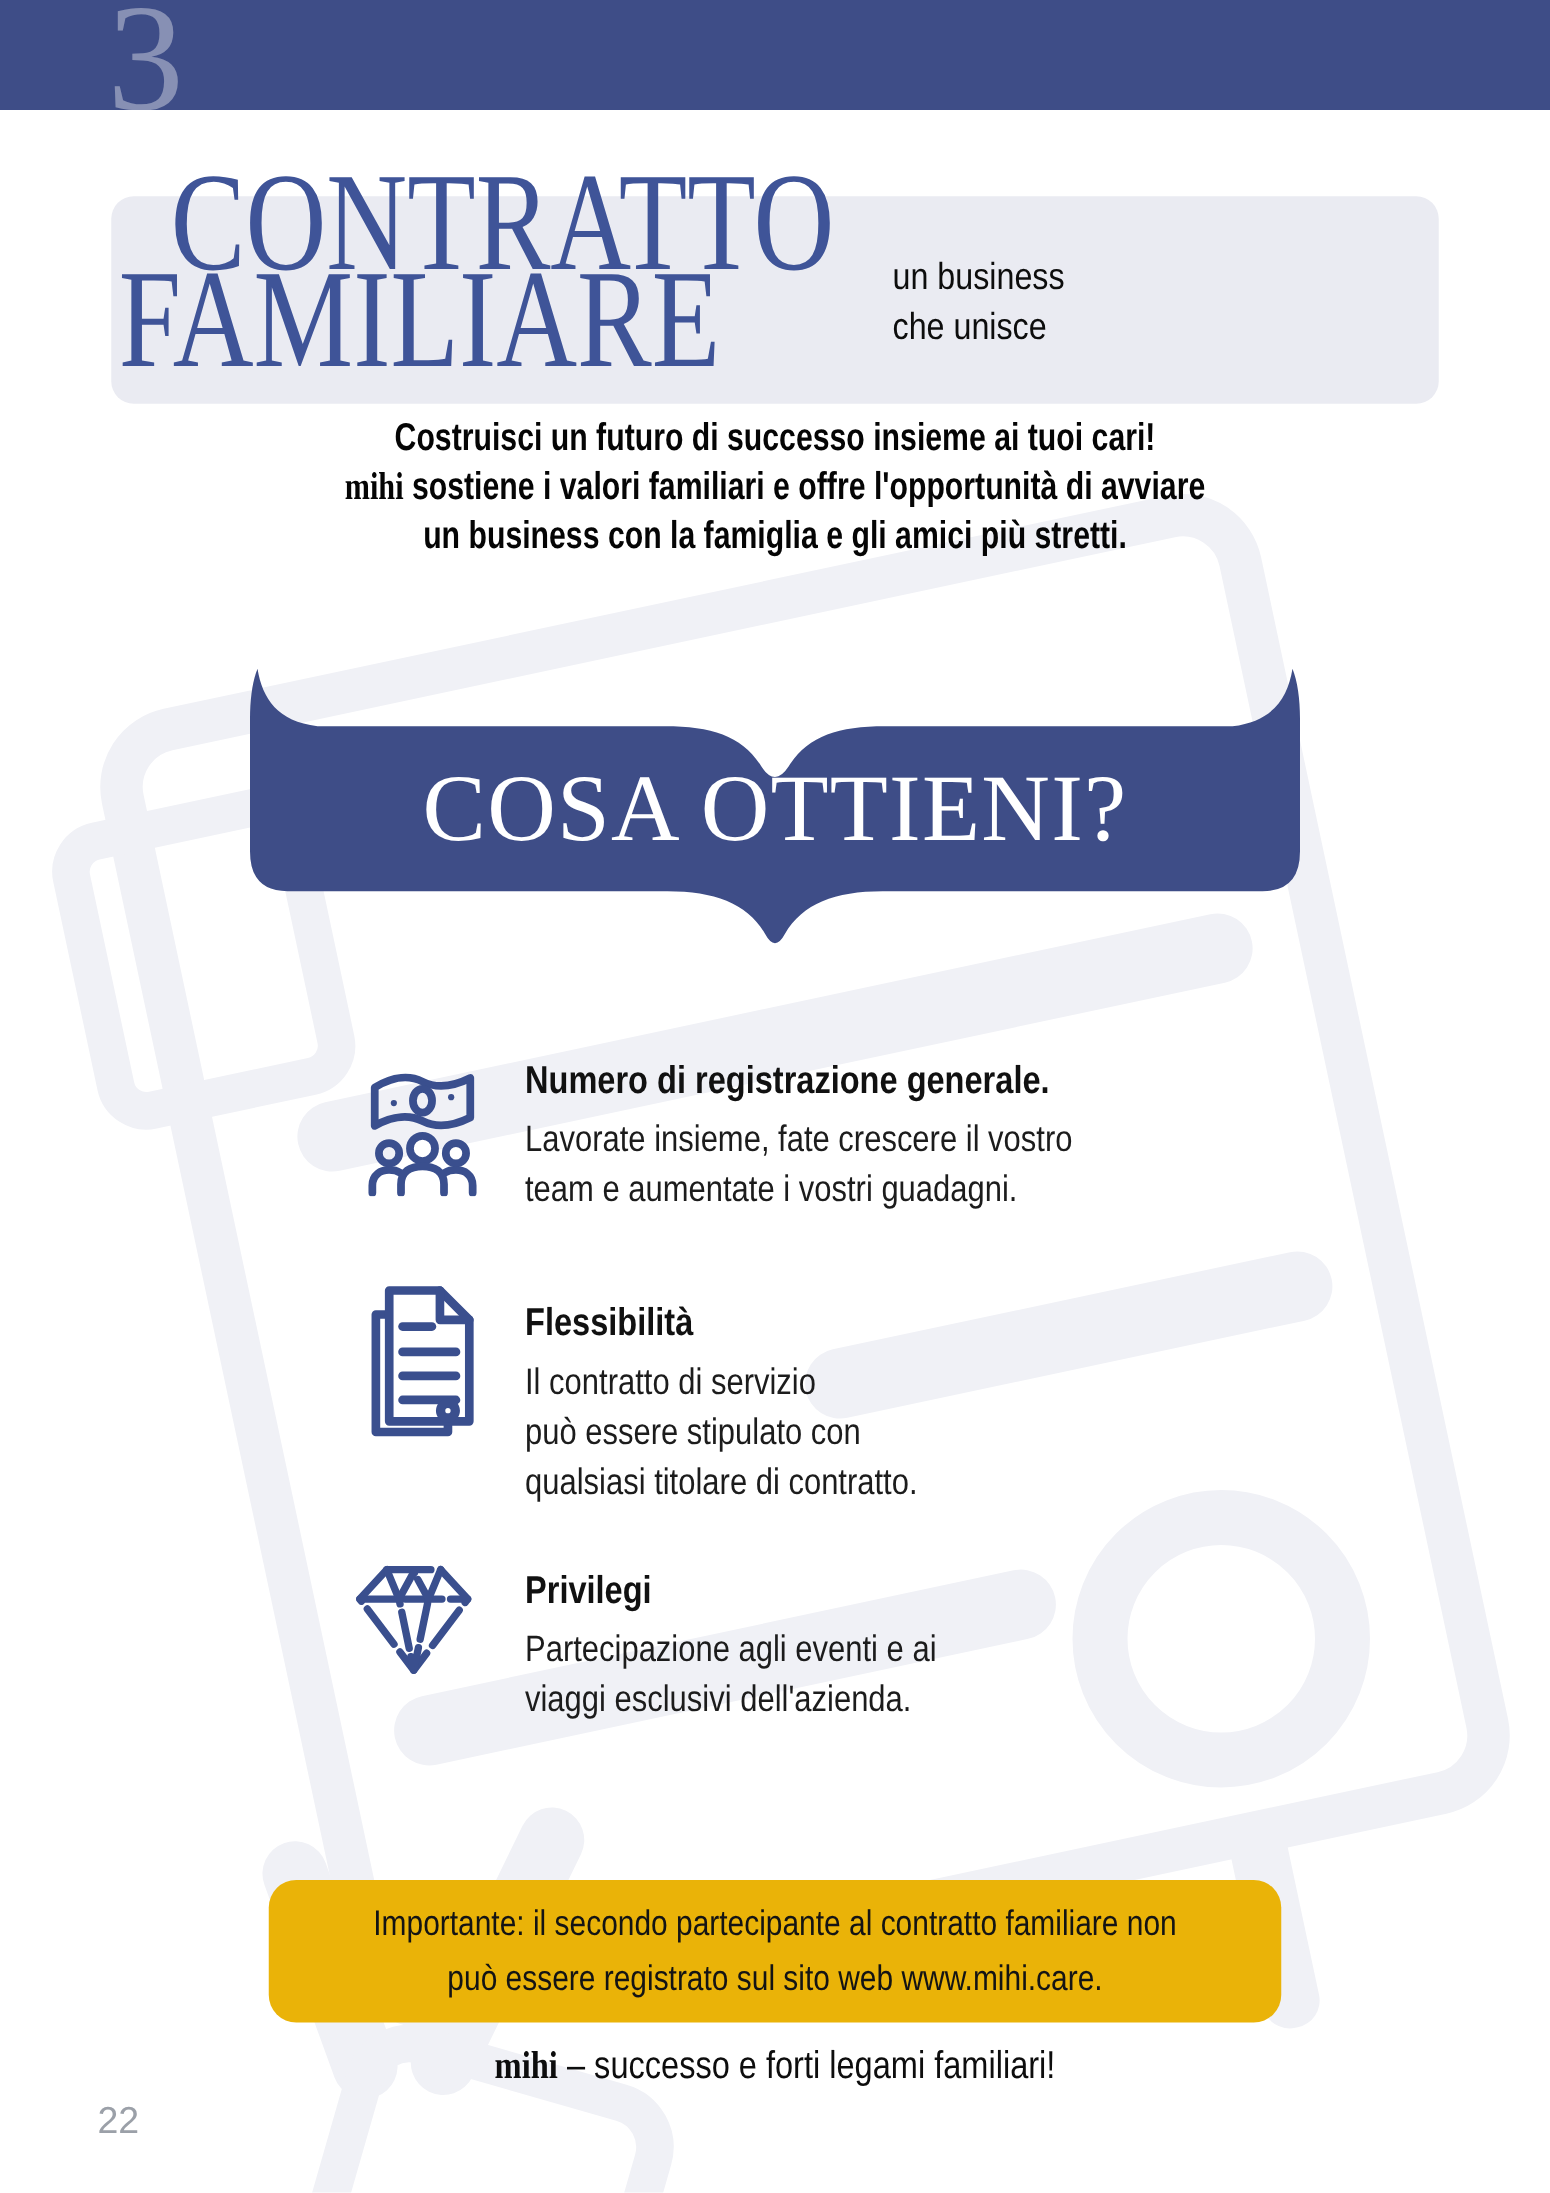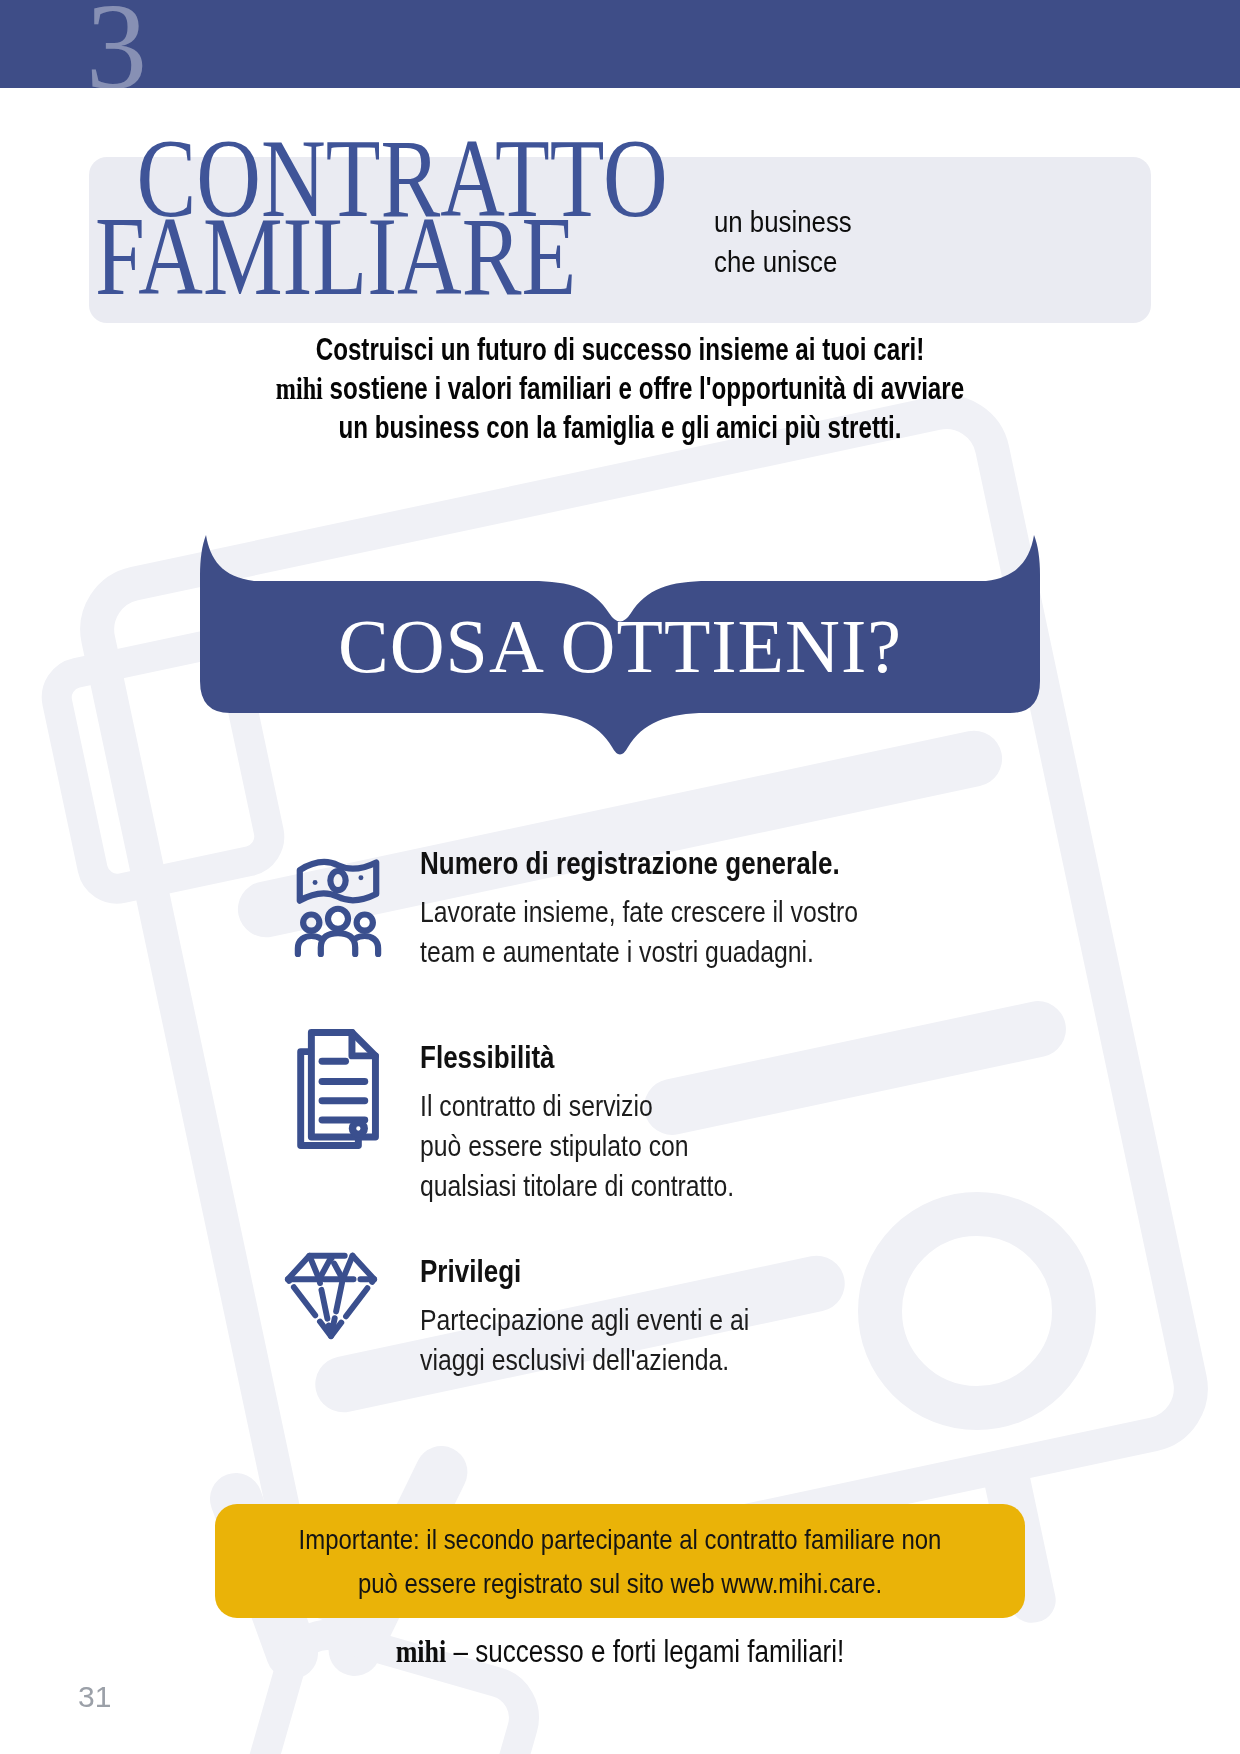--- a/index.html
+++ b/index.html
@@ -161,15 +161,15 @@
 
   <div class="abs note-box">
     <div class="note-text">
       <div>Importante: il secondo partecipante al contratto familiare non</div>
       <div>può essere registrato sul sito web www.mihi.care.</div>
     </div>
   </div>
 
   <div class="abs footer"><span class="serif-brand">mihi</span><span> – successo e forti legami familiari!</span></div>
 
-  <div class="abs page-num">31</div>
+  <div class="abs page-num">22</div>
 
 </div>
 
 </body></html>

